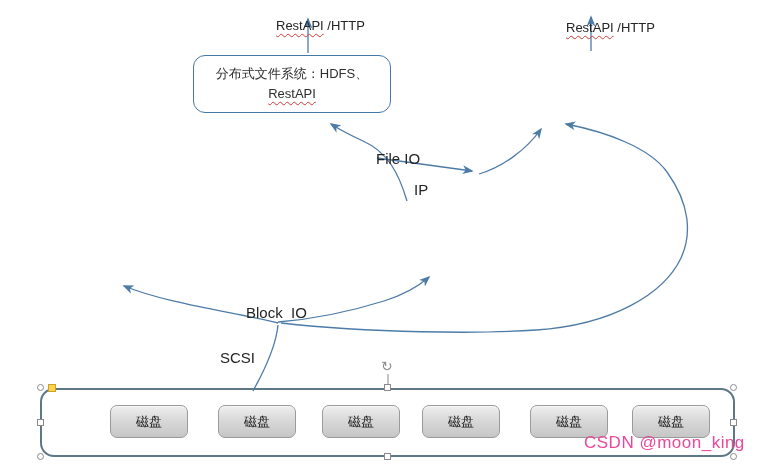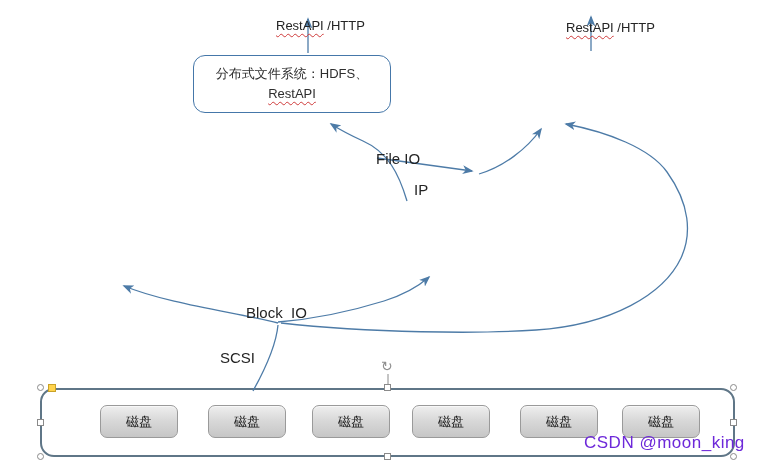--- a/index.html
+++ b/index.html
@@ -9,32 +9,32 @@
          flex-direction:column;align-items:center;justify-content:center;
          font-size:13px;color:#2e2e2e;text-align:center;line-height:20px;box-sizing:border-box;z-index:1;}
   #box-dfs{left:193px;top:55px;width:198px;height:58px;border-radius:12px;}
   #box-oss{left:447px;top:52px;width:286px;height:68px;border-radius:12px;padding-bottom:6px;}
   #box-other{left:30px;top:142px;width:148px;height:135px;border-radius:20px;}
   #box-fs{left:192px;top:202px;width:416px;height:68px;border-radius:13px;padding-bottom:22px;}
   .container-shape{position:absolute;left:40px;top:388px;width:695px;height:69px;
          border:2px solid #5f7687;border-radius:14px;box-sizing:border-box;background:#fff;z-index:0;}
   .disk{position:absolute;top:405px;width:76px;height:31px;border:1px solid #9a9a9a;border-radius:7px;
         background:linear-gradient(#efefef,#d9d9d9 45%,#c6c6c6);display:flex;align-items:center;justify-content:center;
-        font-size:13px;color:#1a1a1a;z-index:3;box-shadow:inset 0 1px 0 #f8f8f8;}
+        font-size:13px;color:#1a1a1a;z-index:3;box-shadow:inset 0 1px 0 #f8f8f8;margin-left:10px;}
   .lbl{position:absolute;font-size:15px;color:#242424;z-index:4;}
   .toplbl{position:absolute;font-size:13px;color:#242424;z-index:4;}
   .pre{white-space:pre;}
   .sq{text-decoration-line:underline;text-decoration-style:wavy;text-decoration-color:#cf3b3b;
       text-decoration-thickness:1px;text-underline-offset:3px;}
   svg.wires{position:absolute;left:0;top:0;z-index:2;pointer-events:none;}
   .h-circle{position:absolute;width:7px;height:7px;border-radius:50%;background:#fff;border:1px solid #8a8a8a;z-index:5;box-sizing:border-box;}
   .h-square{position:absolute;width:7px;height:7px;background:#fff;border:1px solid #8a8a8a;z-index:5;box-sizing:border-box;}
   .h-adjust{position:absolute;width:8px;height:8px;background:#ffd34d;border:1px solid #c9a227;z-index:6;box-sizing:border-box;}
   .rotate{position:absolute;left:381px;top:358px;font-size:14px;color:#8f8f8f;z-index:5;}
-  .watermark{position:absolute;left:584px;top:433px;font-size:17px;color:#6d28d9;letter-spacing:.5px;z-index:6;}
+  .watermark{position:absolute;left:584px;top:433px;font-size:17px;color:#ec4899;letter-spacing:.5px;z-index:6;}
 </style>
 </head>
 <body>
 
 <div class="stage">
 
   <div class="container-shape"></div>
 
   <svg class="wires" width="772" height="465" viewBox="0 0 772 465">
     <defs>

